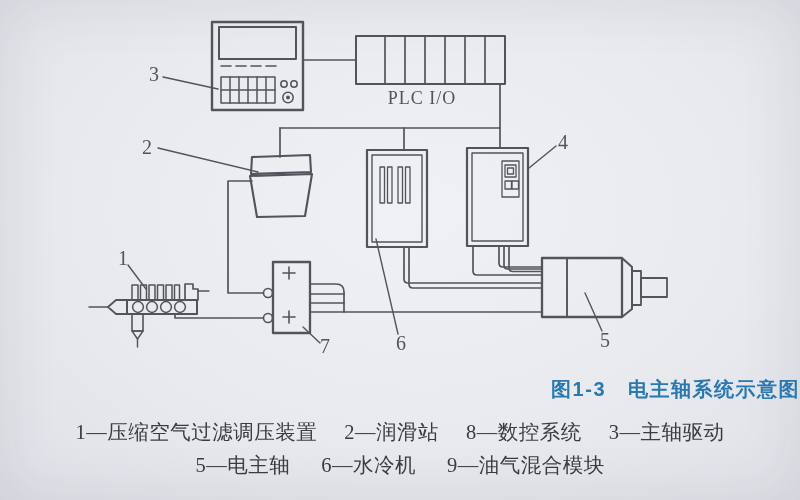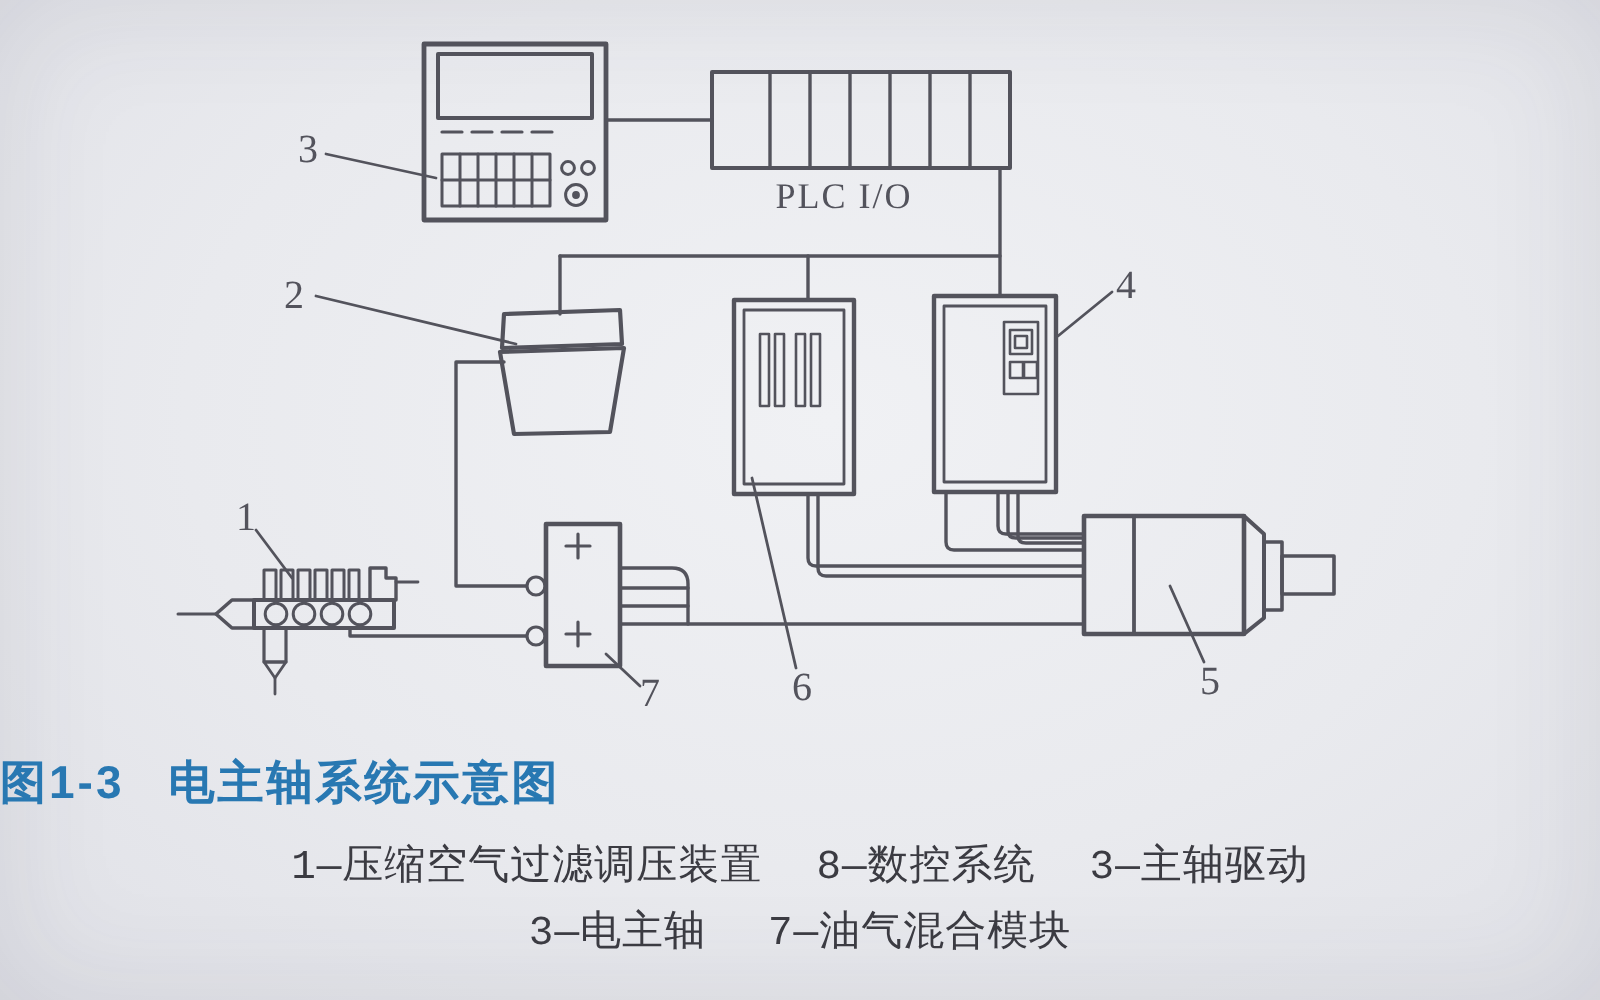--- a/index.html
+++ b/index.html
@@ -17,31 +17,31 @@
     position:relative;width:800px;height:500px;
     background:radial-gradient(ellipse at 52% 42%, #f0f1f4 0%, #e9eaee 55%, #e0e1e7 100%);
     box-shadow:inset 0 0 60px rgba(60,60,80,0.10);
   }
   svg{position:absolute;left:0;top:0;color:var(--ink);}
   svg text{fill:var(--ink);}
   .num-label{font-family:"Liberation Serif","DejaVu Serif",serif;font-size:20px;}
   .plc-label{font-family:"Liberation Serif","DejaVu Serif",serif;font-size:18px;letter-spacing:1px;}
   .caption{
     position:absolute;left:0;top:376px;width:800px;
-    text-align:left;
+    text-align:right;
     font-family:"Liberation Sans","DejaVu Sans",sans-serif;
-    font-weight:bold;font-size:23px;color:var(--caption);
+    font-weight:bold;font-size:20px;color:var(--caption);
     letter-spacing:1.5px;
   }
   .caption .cap-num{margin-right:22px;}
   .legend{
     position:absolute;left:0;width:800px;
     display:flex;justify-content:center;align-items:baseline;
     font-size:20.5px;color:var(--text);letter-spacing:0.5px;
-    font-family:Liberation Mono, monospace;
+    font-family:Liberation Serif, serif;
   }
   .legend-1{top:418px;gap:27px;}
   .legend-2{top:451px;gap:31px;}
 </style>
 </head>
 <body>
 
 <div class="page">
 
   <svg width="800" height="500" viewBox="0 0 800 500">
@@ -207,21 +207,23 @@
       <text class="plc-label" x="422" y="104" text-anchor="middle">PLC I/O</text>
     </g>
   </svg>
 
   <div class="caption">
     <span class="cap-num">图1-3</span><span>电主轴系统示意图</span>
   </div>
 
   <div class="legend legend-1">
     <span>1—压缩空气过滤调压装置</span>
+    <span>2—润滑站</span>
     <span>8—数控系统</span>
     <span>3—主轴驱动</span>
   </div>
   <div class="legend legend-2">
-    <span>3—电主轴</span>
-    <span>7—油气混合模块</span>
+    <span>5—电主轴</span>
+    <span>6—水冷机</span>
+    <span>9—油气混合模块</span>
   </div>
 
 </div>
 
 </body></html>

